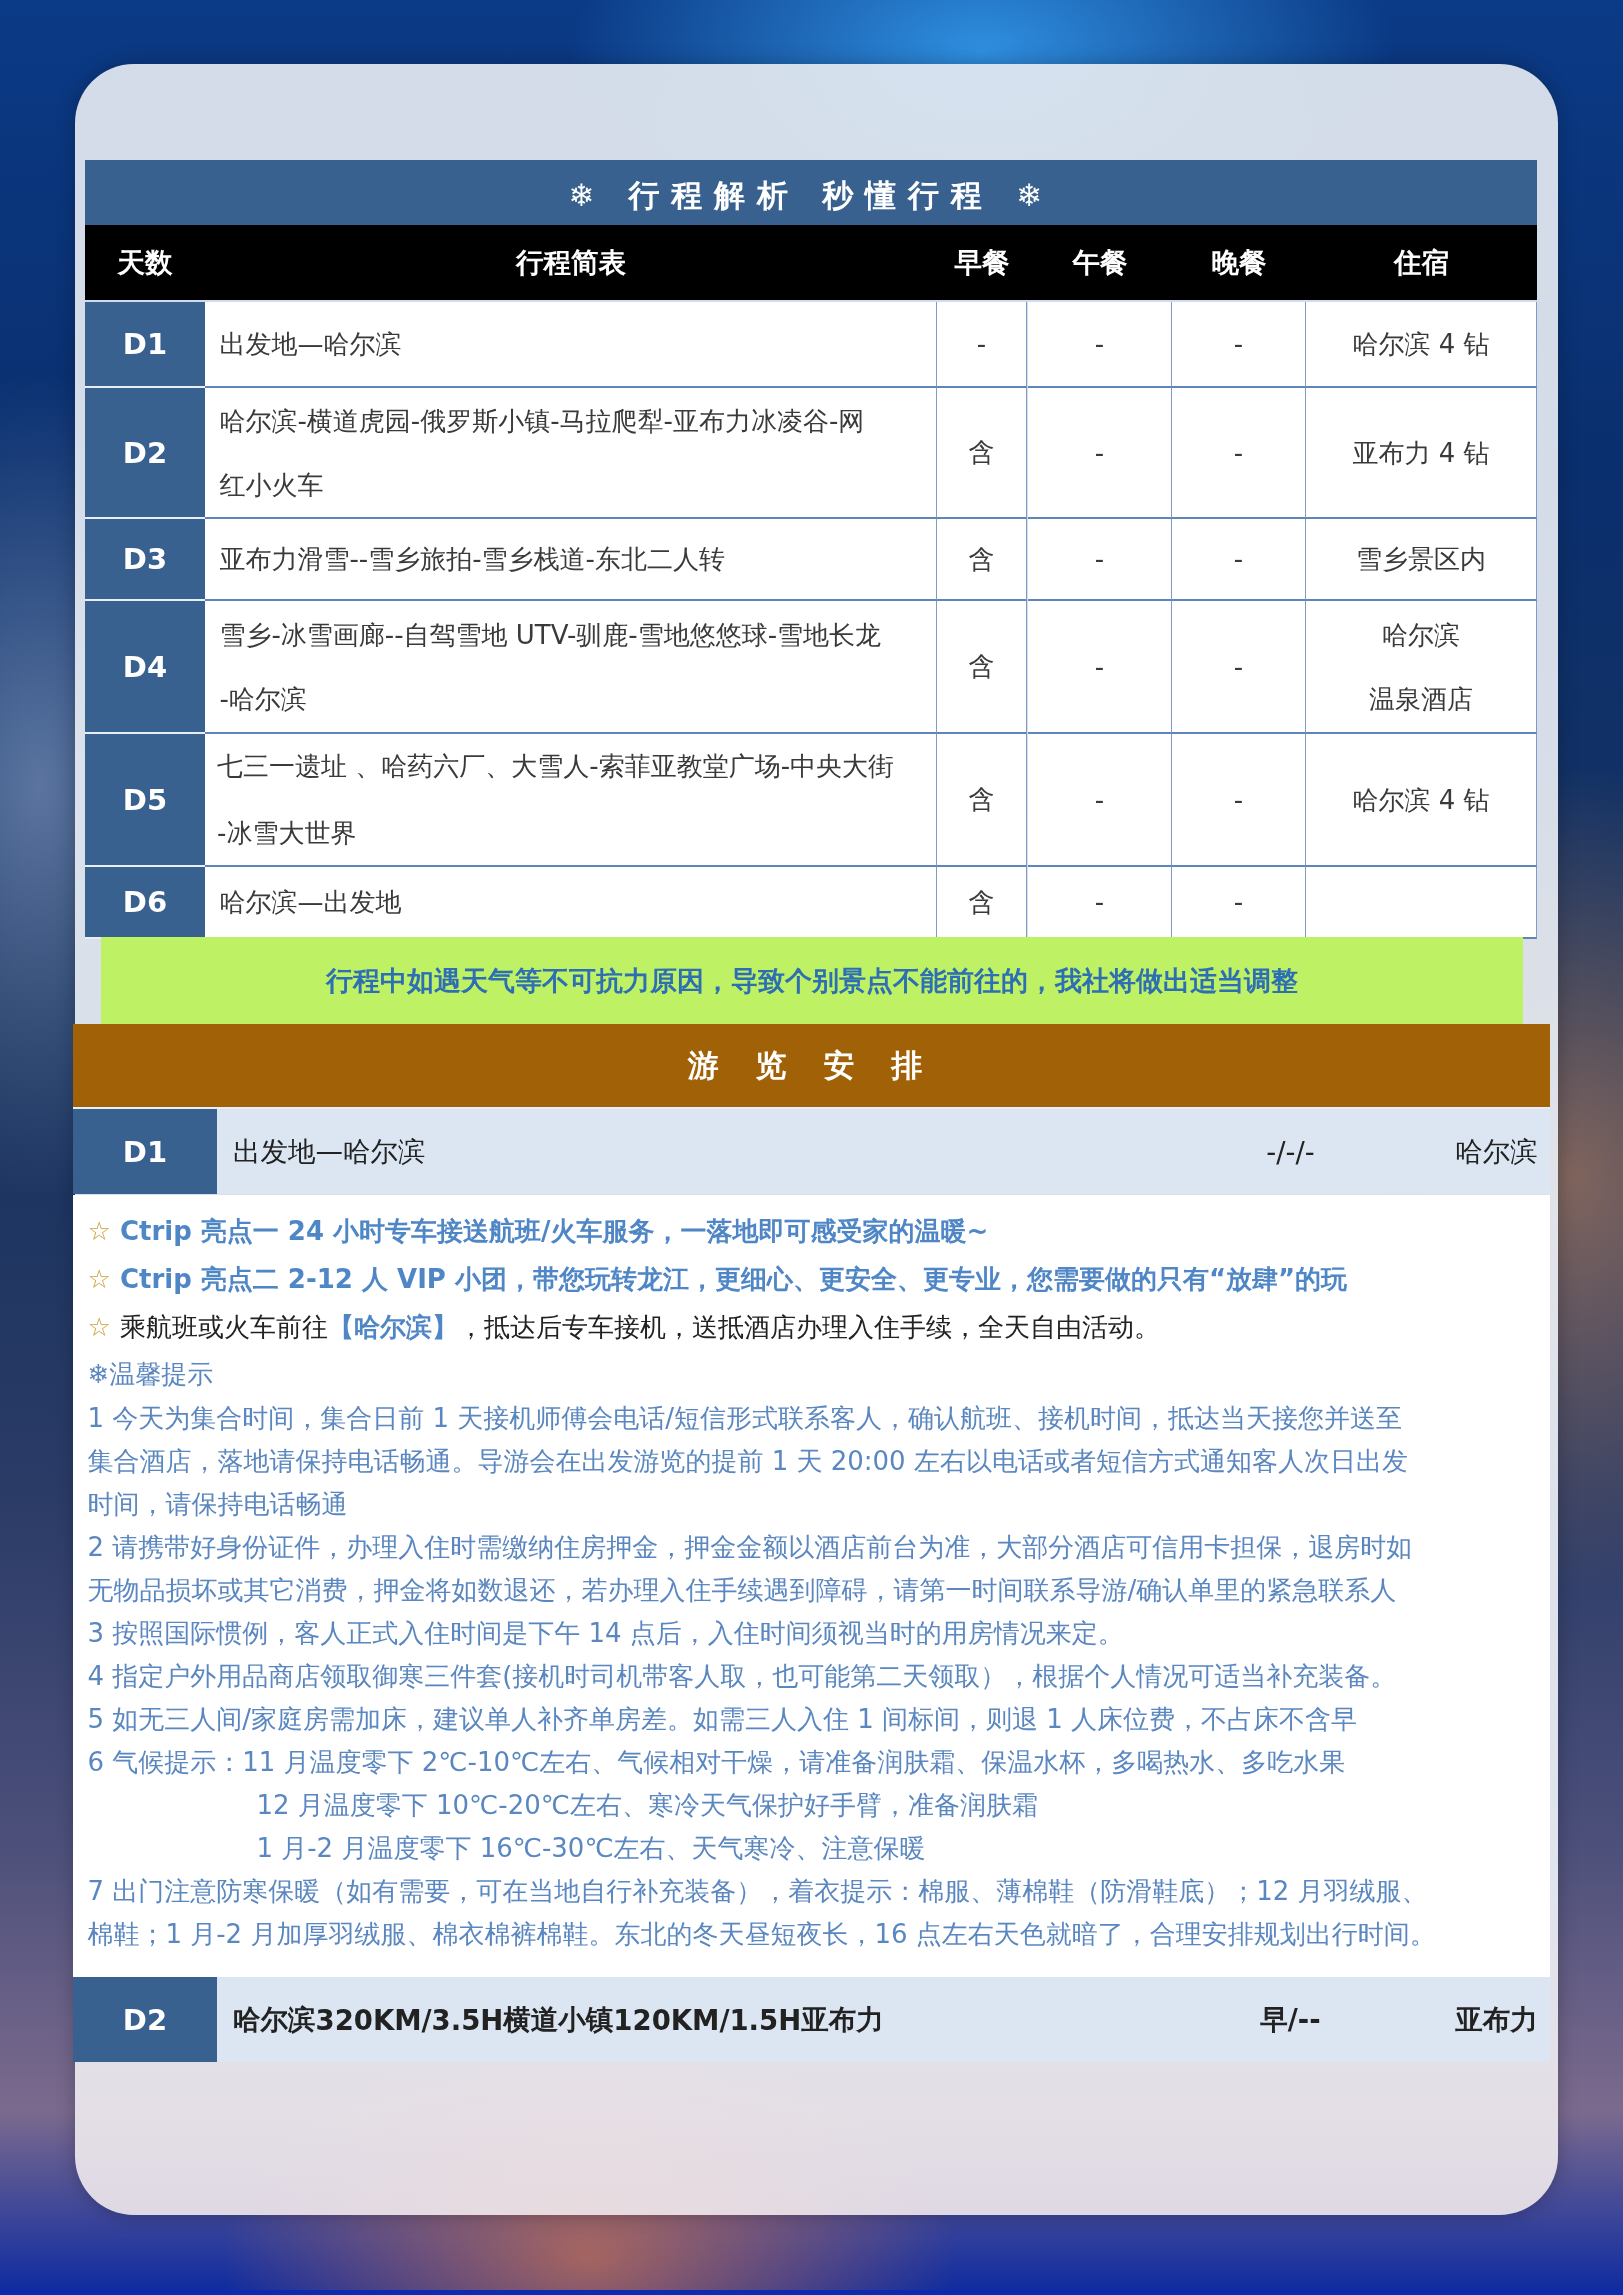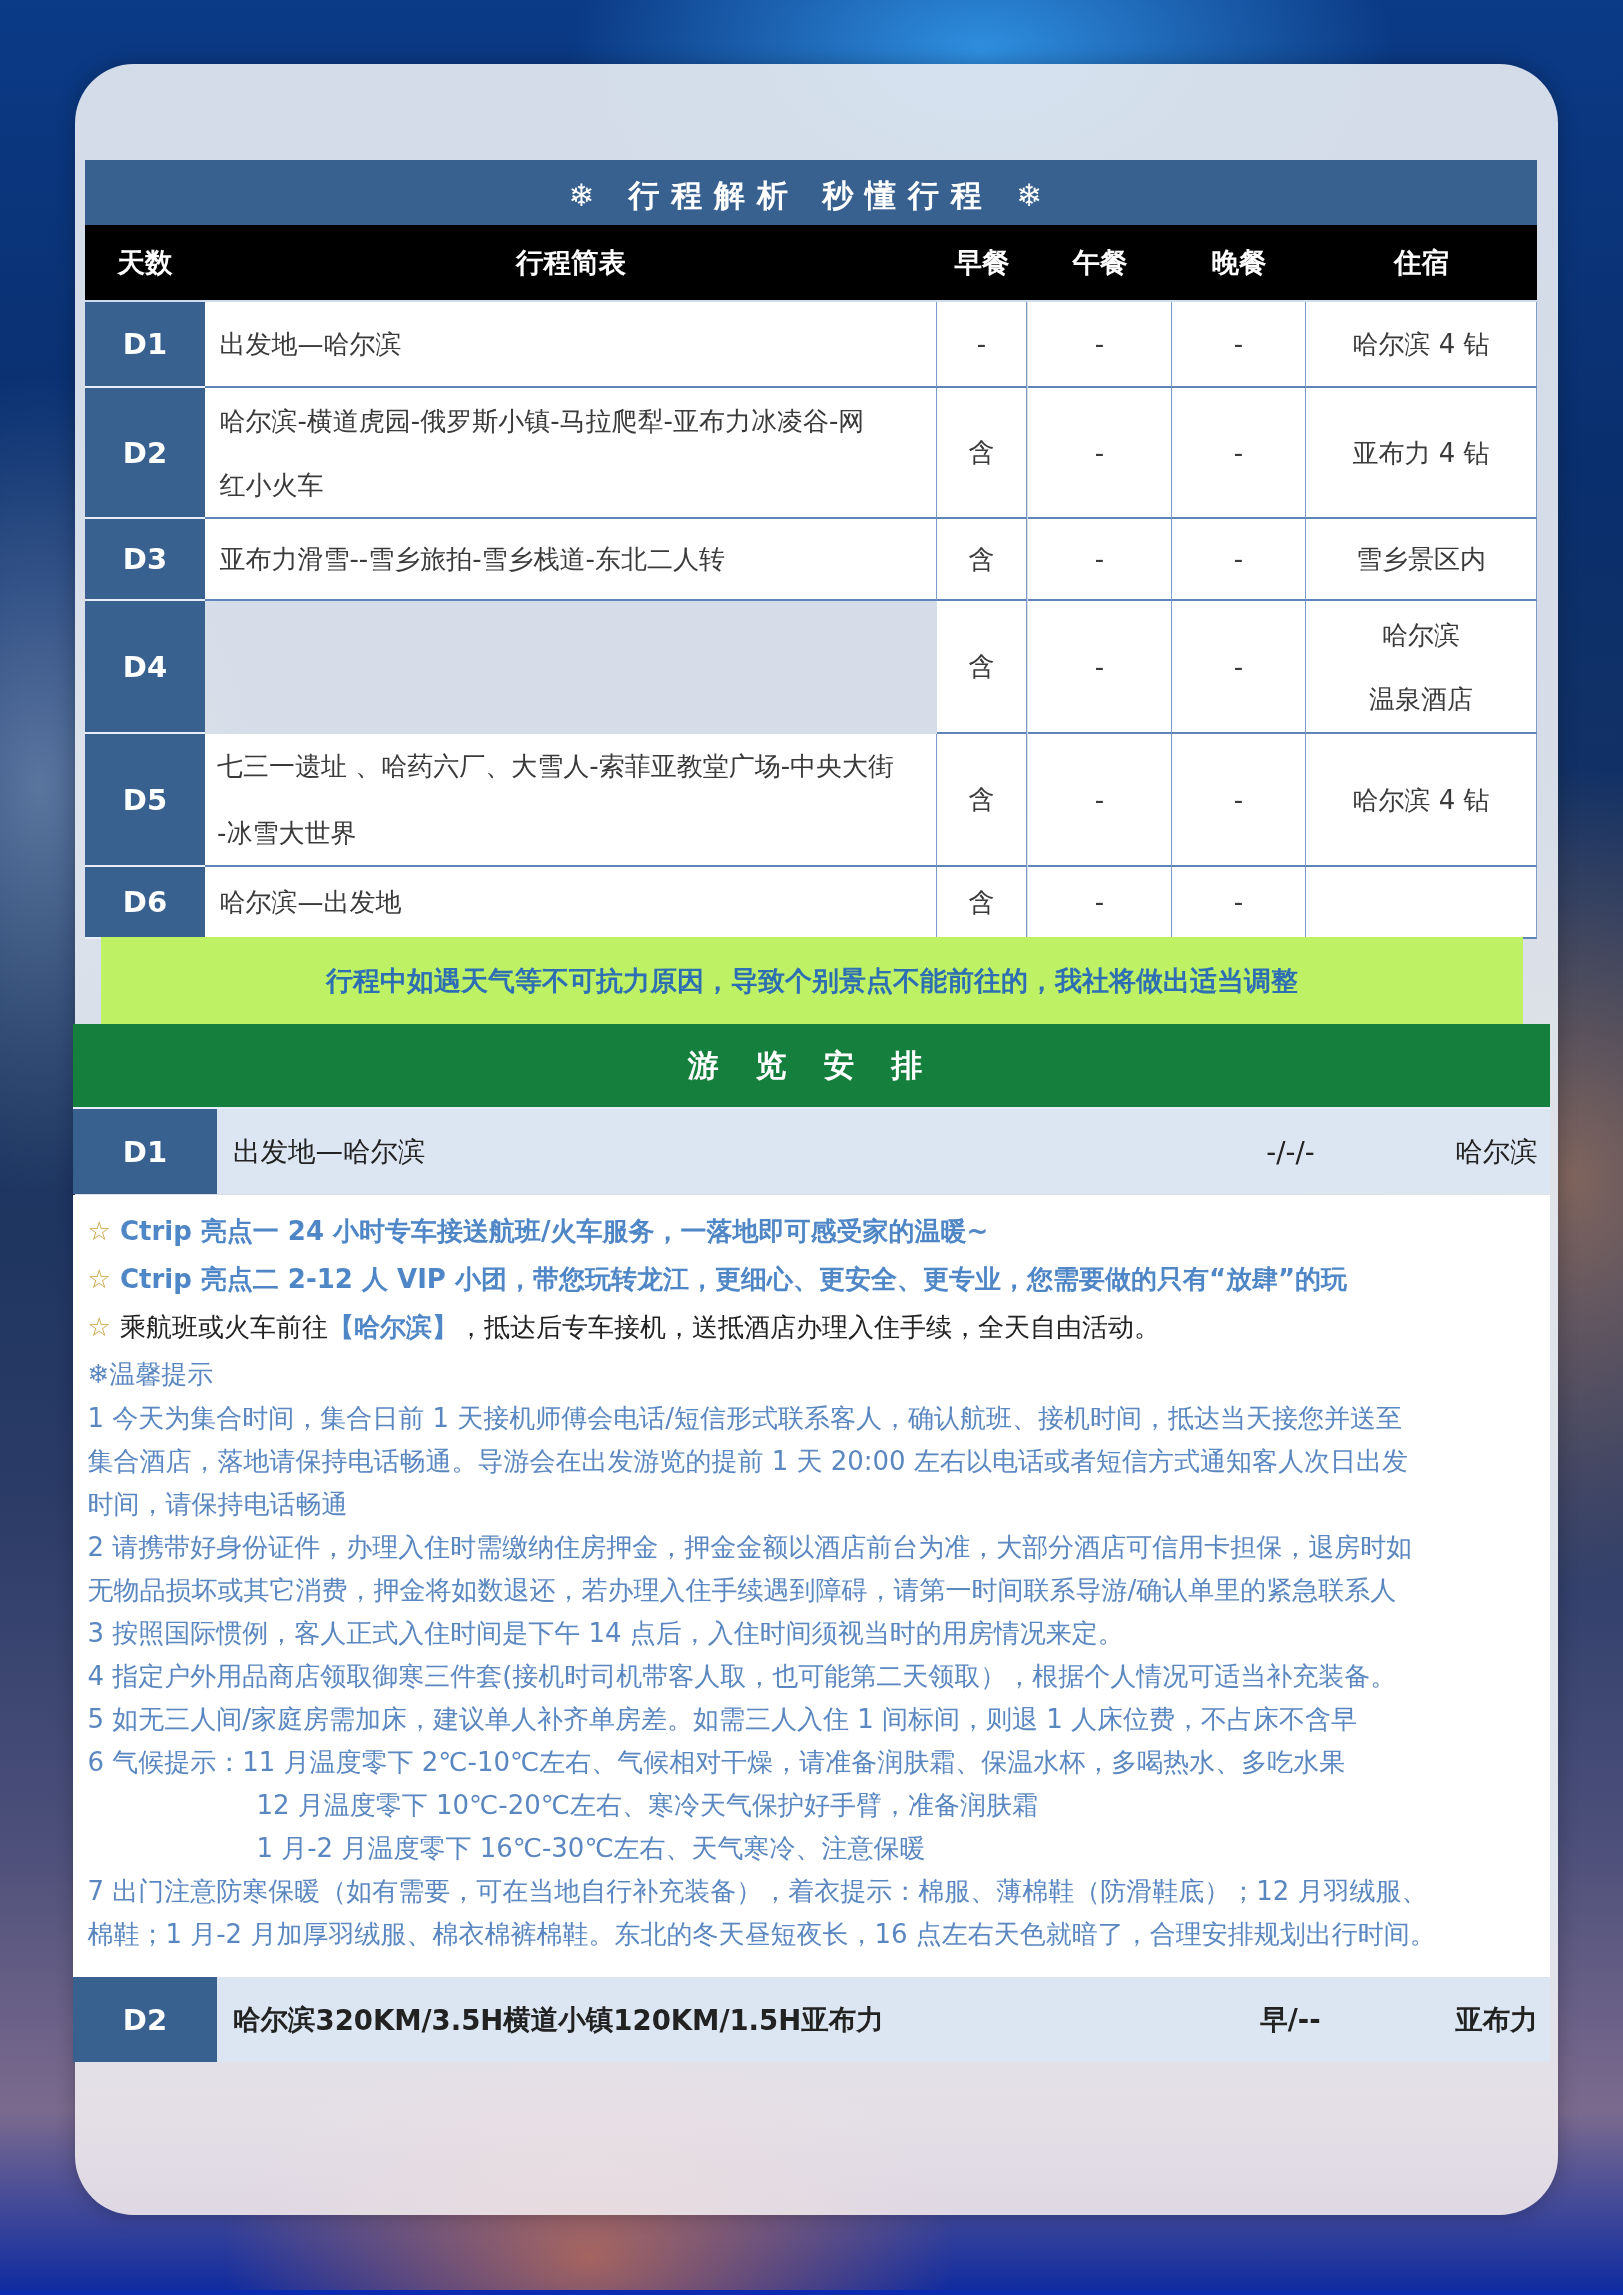--- a/index.html
+++ b/index.html
@@ -49,21 +49,21 @@
   .drow .c-h { flex-direction:column; line-height:64px; }
 
   .notice {
     position:absolute; left:101px; top:937px; width:1422px; height:87px;
     background:#bef264; display:flex; align-items:center; justify-content:center;
     color:#2e6fb4; font-weight:bold; font-size:27px;
   }
 
   .section-hdr {
     position:absolute; left:73px; top:1024px; width:1477px; height:83px;
-    background:#15803d; color:#fff; font-weight:bold; font-size:31px; letter-spacing:13px;
+    background:#a16207; color:#fff; font-weight:bold; font-size:31px; letter-spacing:13px;
     display:flex; align-items:center; justify-content:center;
     border-bottom: 2px solid #e8eef7;
   }
 
   .day-bar {
     position:absolute; left:73px; width:1477px; height:85px; background:#dce6f2;
   }
   .day-bar .tag {
     position:absolute; left:0; top:0; width:144px; height:100%; background:#38618f; color:#fff;
     font-weight:bold; font-size:29px; display:flex; align-items:center; justify-content:center;
@@ -138,20 +138,24 @@
   <div class="cell c-b">含</div>
   <div class="cell c-l">-</div>
   <div class="cell c-d">-</div>
   <div class="cell c-h">
       <span>雪乡景区内</span>
     </div>
 </div>
 
 <div class="drow" style="top:601px;height:133px;">
   <div class="c-day">D4</div>
+  <div class="cell c-iti" style="flex-direction:column;align-items:flex-start;justify-content:center;">
+    <span>雪乡-冰雪画廊--自驾雪地 UTV-驯鹿-雪地悠悠球-雪地长龙</span>
+    <span>-哈尔滨</span>
+  </div>
   <div class="cell c-b">含</div>
   <div class="cell c-l">-</div>
   <div class="cell c-d">-</div>
   <div class="cell c-h">
     <span>哈尔滨</span>
     <span>温泉酒店</span>
   </div>
 </div>
 
 <div class="drow" style="top:734px;height:133px;">

